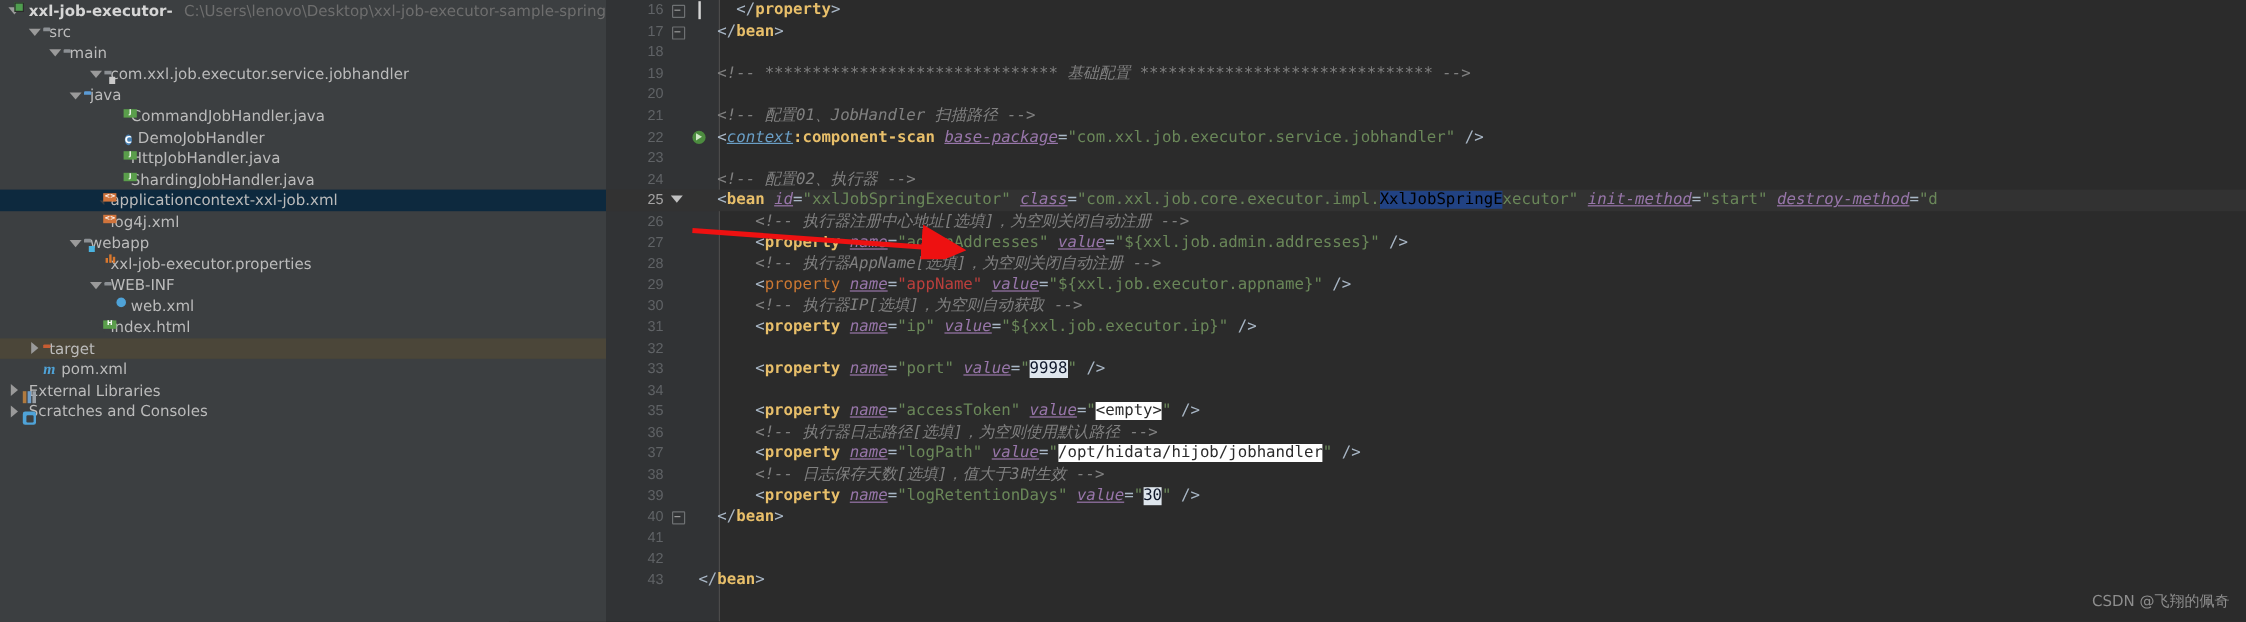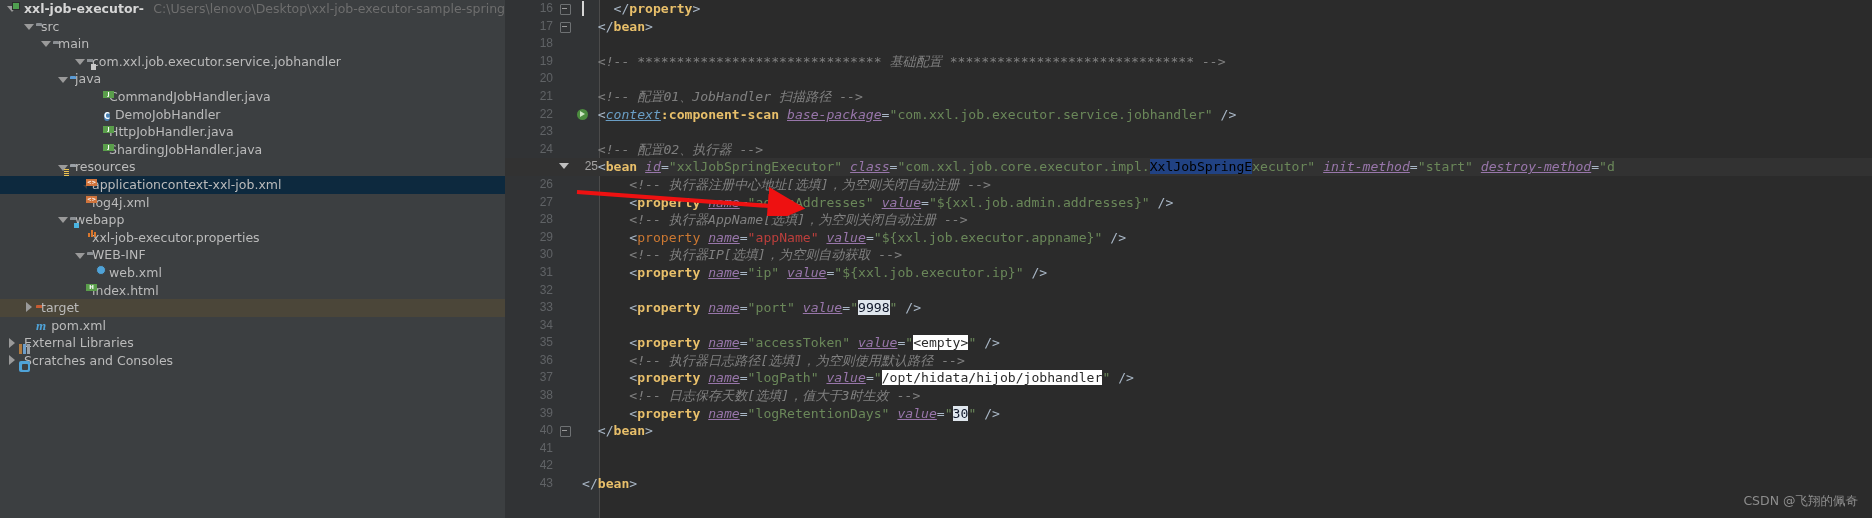--- a/index.html
+++ b/index.html
@@ -58,21 +58,21 @@
   .ic-scratch::before{content:"";position:absolute;left:0;top:0;width:11px;height:11px;background:#4fa3d8;border-radius:2px;}
   .ic-scratch::after{content:"";position:absolute;left:3px;top:3px;width:6px;height:6px;background:#3c3f41;border-radius:1px;}
 
   
   .editor{flex:1 1 auto;position:relative;background:#2b2b2b;overflow:hidden;}
   .gutter{position:absolute;left:0;top:0;width:95px;height:518px;background:#313335;}
   .code-area{position:absolute;left:0;top:0;right:0;bottom:0;}
   .ln-row{position:relative;height:17.6px;line-height:17.6px;font-family:"DejaVu Sans Mono","Liberation Mono",monospace;font-size:13.1px;white-space:pre;}
   .ln-row.cur{background:#323232;}
   .ln-num{position:absolute;left:0;width:48px;text-align:right;color:#606366;font-family:Liberation Sans, sans-serif;font-size:12px;}
-  .ln-row.cur .ln-num{color:#a4a3a3;margin-left:45px;}
+  .ln-row.cur .ln-num{color:#a4a3a3;}
   .ln-code{position:absolute;left:77px;white-space:pre;}
   .gmark{position:absolute;left:50px;width:20px;height:17.6px;}
   .fold-minus{position:absolute;left:5px;top:4px;width:9px;height:9px;border:1px solid #6e7173;border-radius:1px;}
   .fold-minus::after{content:"";position:absolute;left:1px;top:3px;width:5px;height:1px;background:#9a9a9a;}
   .fold-arrow{position:absolute;left:4px;top:5px;width:0;height:0;border-left:5px solid transparent;border-right:5px solid transparent;border-top:6px solid #c0c0c0;}
   .run-ico{position:absolute;left:22px;top:3px;width:11px;height:11px;border-radius:50%;background:#4c8c3f;}
   .run-ico::after{content:"";position:absolute;left:3px;top:2.5px;border-top:3px solid transparent;border-bottom:3px solid transparent;border-left:5px solid #cfe8c6;}
   .vsep{position:absolute;left:94px;top:0;width:1px;height:518px;background:#4b4b4b;}
   .caret{position:absolute;width:1.5px;height:15px;background:#d6d6d6;top:1px;}
 
@@ -149,26 +149,20 @@
         <span style="display:inline-block;width:91px;flex:0 0 91px"></span>
         <span class="twisty"></span>
         <span class="ico"><span class="ic-file"><span class="badge green">J</span></span></span>
         <span class="lbl">HttpJobHandler.java</span>
       </div>
       <div class="tree-row">
         <span style="display:inline-block;width:91px;flex:0 0 91px"></span>
         <span class="twisty"></span>
         <span class="ico"><span class="ic-file"><span class="badge green">J</span></span></span>
         <span class="lbl">ShardingJobHandler.java</span>
-      </div>
-      <div class="tree-row">
-        <span style="display:inline-block;width:57px;flex:0 0 57px"></span>
-        <span class="twisty open"></span>
-        <span class="ico"><span class="ic-folder res"></span></span>
-        <span class="lbl">resources</span>
       </div>
       <div class="tree-row sel">
         <span style="display:inline-block;width:74px;flex:0 0 74px"></span>
         <span class="twisty"></span>
         <span class="ico"><span class="ic-file"><span class="badge orange">&lt;&gt;</span></span></span>
         <span class="lbl">applicationcontext-xxl-job.xml</span>
       </div>
       <div class="tree-row">
         <span style="display:inline-block;width:74px;flex:0 0 74px"></span>
         <span class="twisty"></span>

